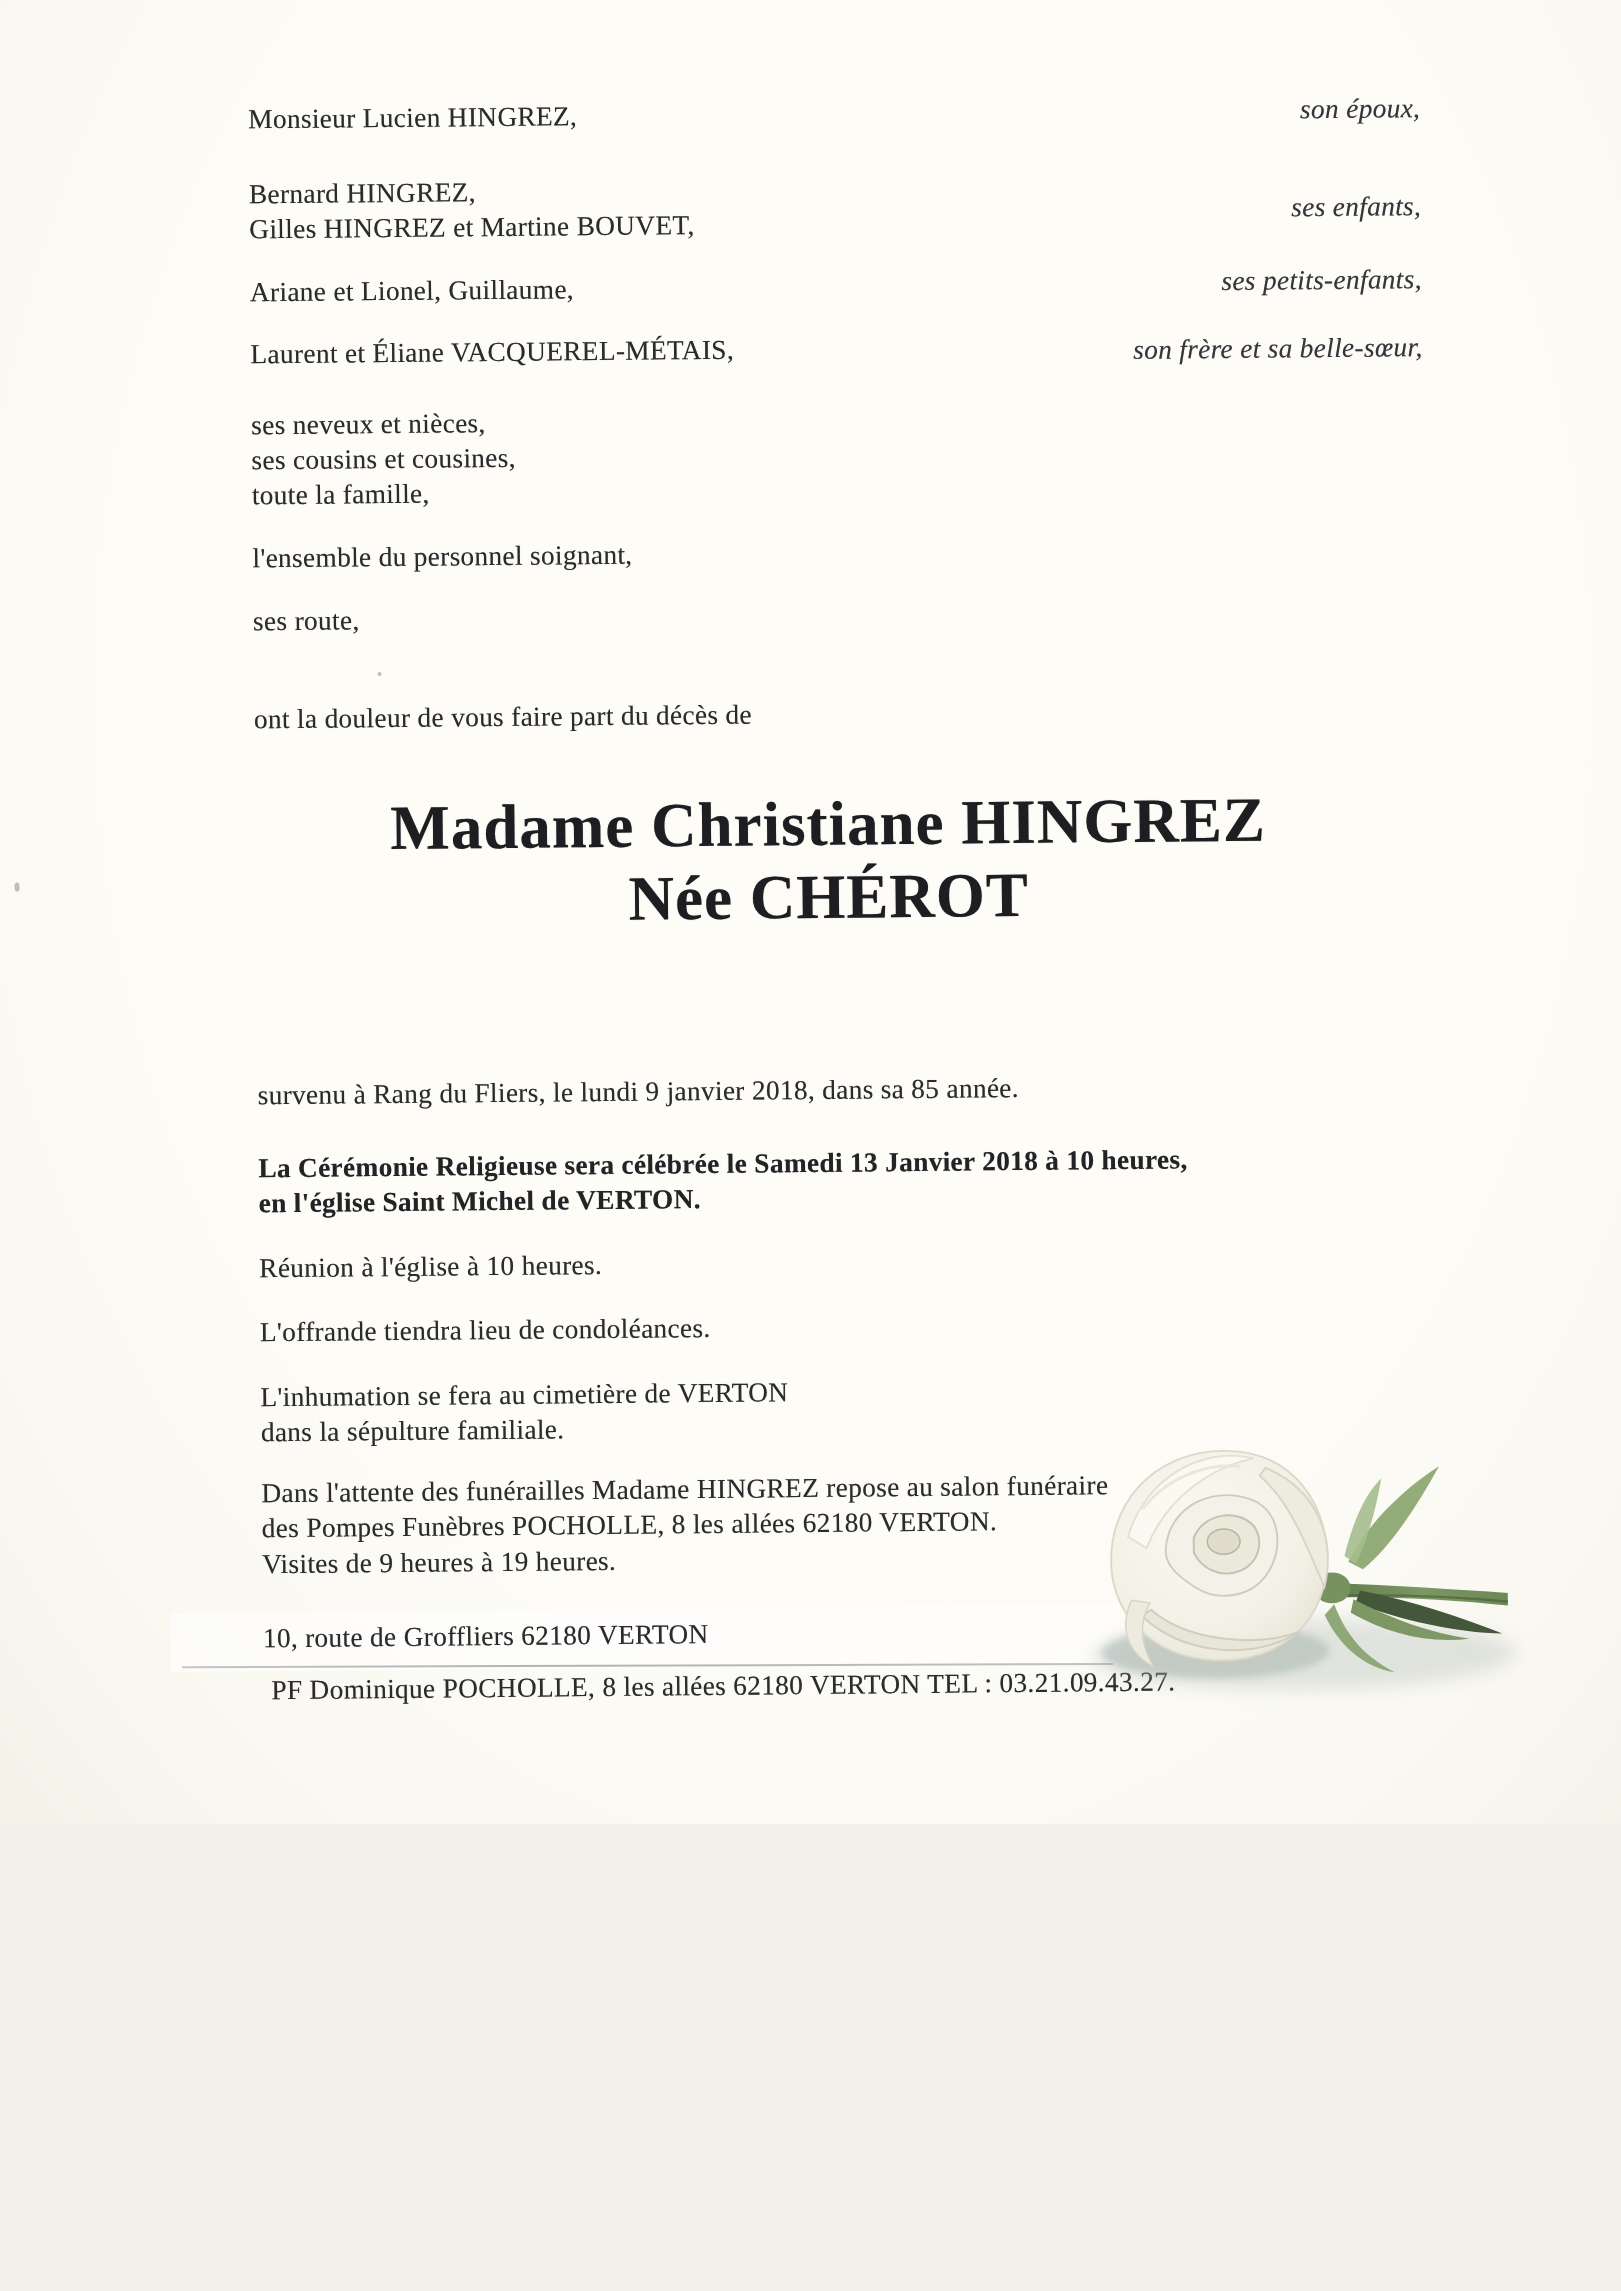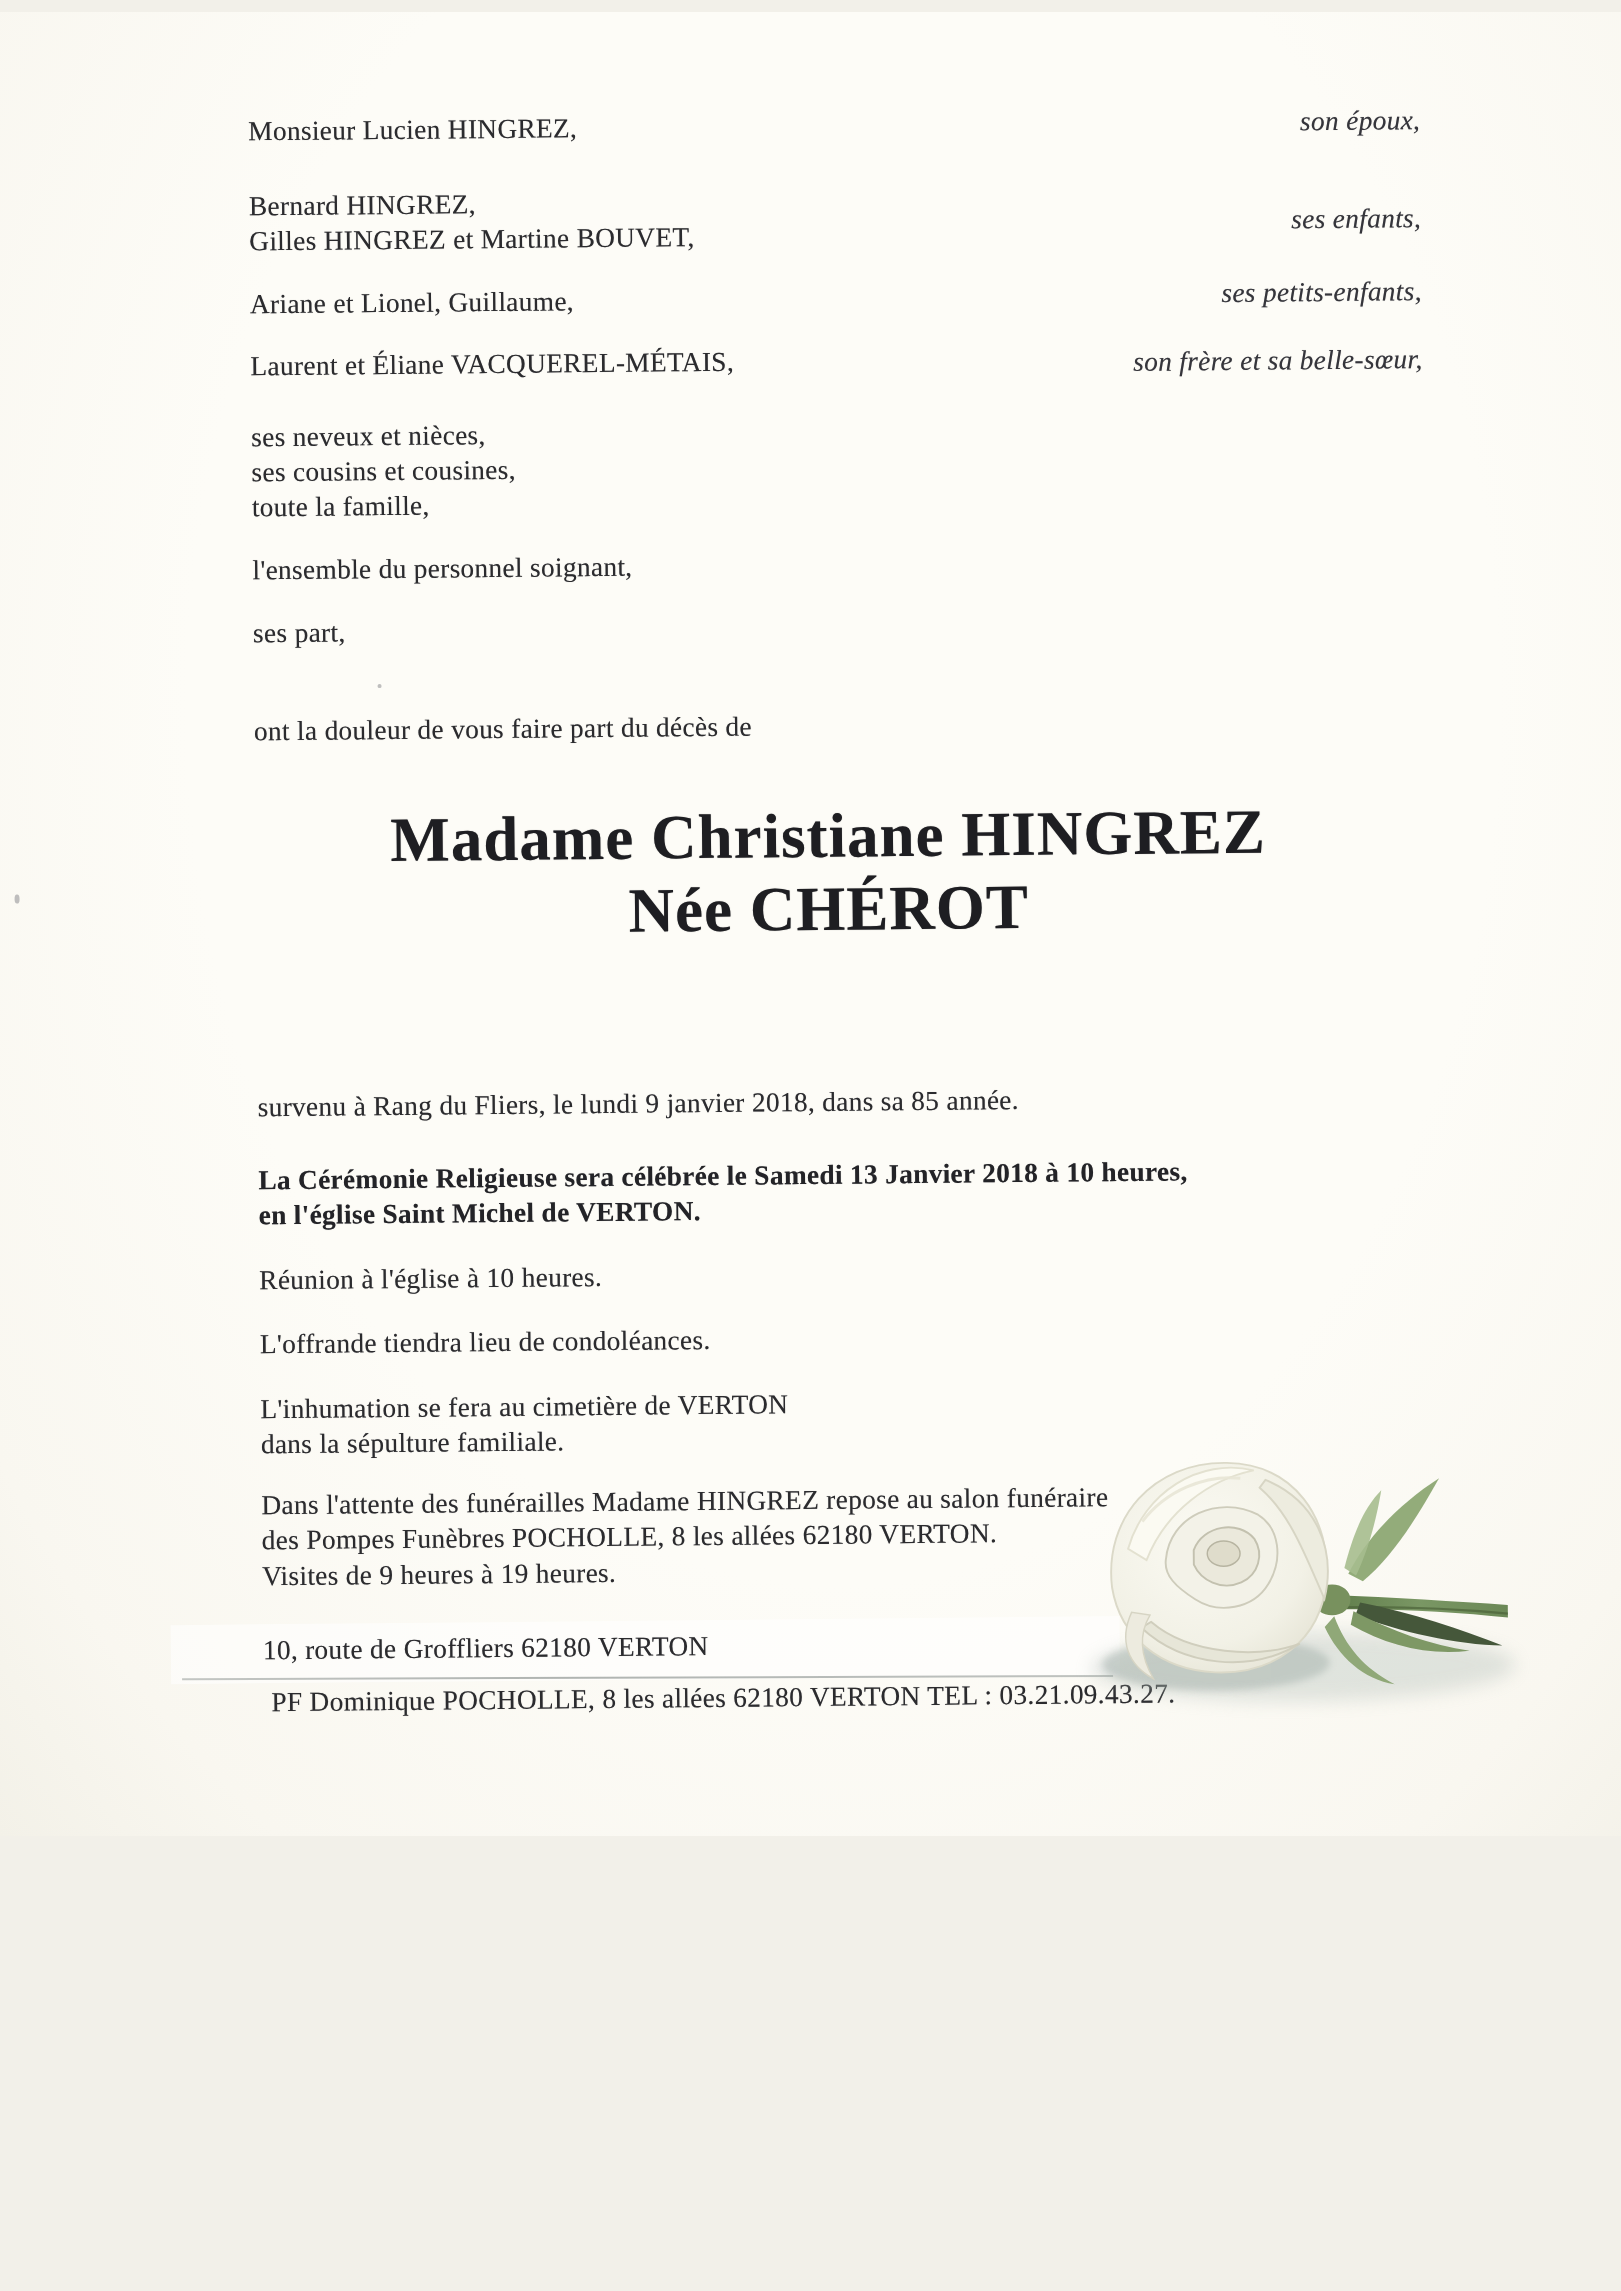--- a/index.html
+++ b/index.html
@@ -3,21 +3,21 @@
 <meta charset="utf-8">
 <style>
   html,body { margin:0; padding:0; }
   body {
     width:1621px; height:2292px;
     background:#f2f0e9;
     overflow:hidden;
     font-family:"Liberation Serif","DejaVu Serif",serif;
   }
   .page {
-    position:absolute; left:0; top:12px; width:1621px; height:1824px;
+    position:absolute; left:0; top:0; width:1621px; height:1824px;
     background:
       radial-gradient(ellipse at 52% 38%, #fdfcf7 55%, #f9f7f0 85%, #f3f1e8 100%);
     overflow:hidden;
   }
   
   .sheet {
     position:absolute; left:0; top:0; width:1621px; height:2292px;
     transform:rotate(-0.55deg);
     transform-origin:50% 45%;
   }
@@ -67,21 +67,21 @@
     <div class="line rgt" style="top:269px">ses petits-enfants,</div>
 
     <div class="line lft" style="top:333px">Laurent et Éliane VACQUEREL-MÉTAIS,</div>
     <div class="line rgt" style="top:337px">son frère et sa belle-sœur,</div>
 
     <div class="line lft" style="top:404px">ses neveux et nièces,</div>
     <div class="line lft" style="top:439px">ses cousins et cousines,</div>
     <div class="line lft" style="top:474px">toute la famille,</div>
 
     <div class="line lft" style="top:537px">l'ensemble du personnel soignant,</div>
-    <div class="line lft" style="top:600px">ses part,</div>
+    <div class="line lft" style="top:600px">ses route,</div>
 
     <div class="line lft" style="top:698px">ont la douleur de vous faire part du décès de</div>
 
     <div class="title" style="top:790px">Madame Christiane HINGREZ</div>
     <div class="title" style="top:863px">Née CHÉROT</div>
 
     <div class="line lft" style="top:1074px">survenu à Rang du Fliers, le lundi 9 janvier 2018, dans sa 85 année.</div>
 
     <div class="line lft b" style="top:1147px">La Cérémonie Religieuse sera célébrée le Samedi 13 Janvier 2018 à 10 heures,</div>
     <div class="line lft b" style="top:1182px">en l'église Saint Michel de VERTON.</div>

